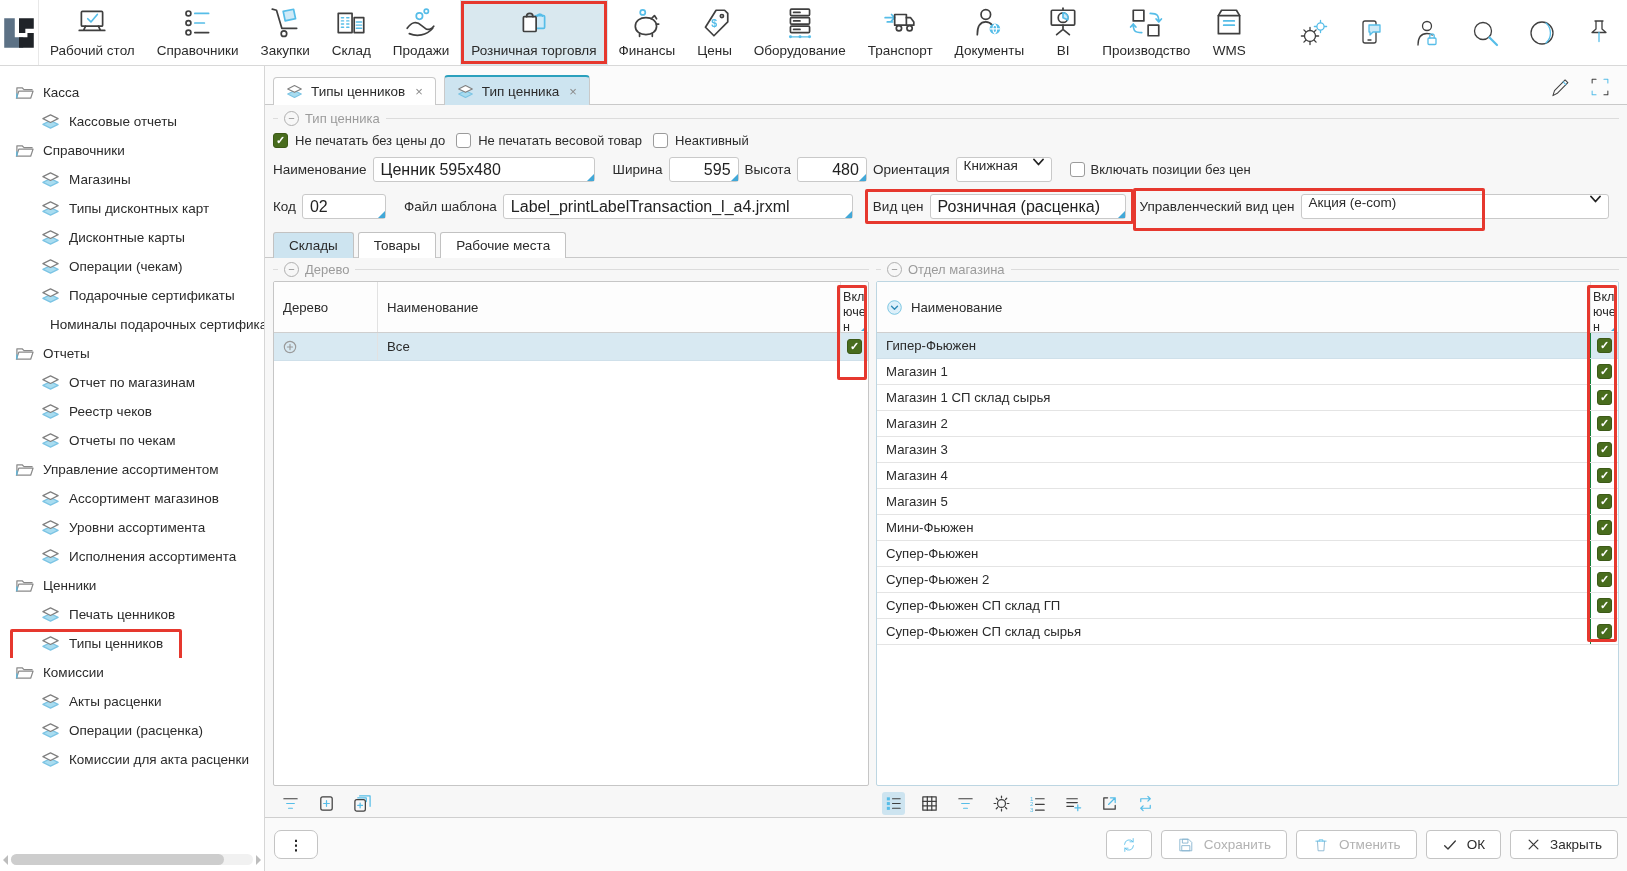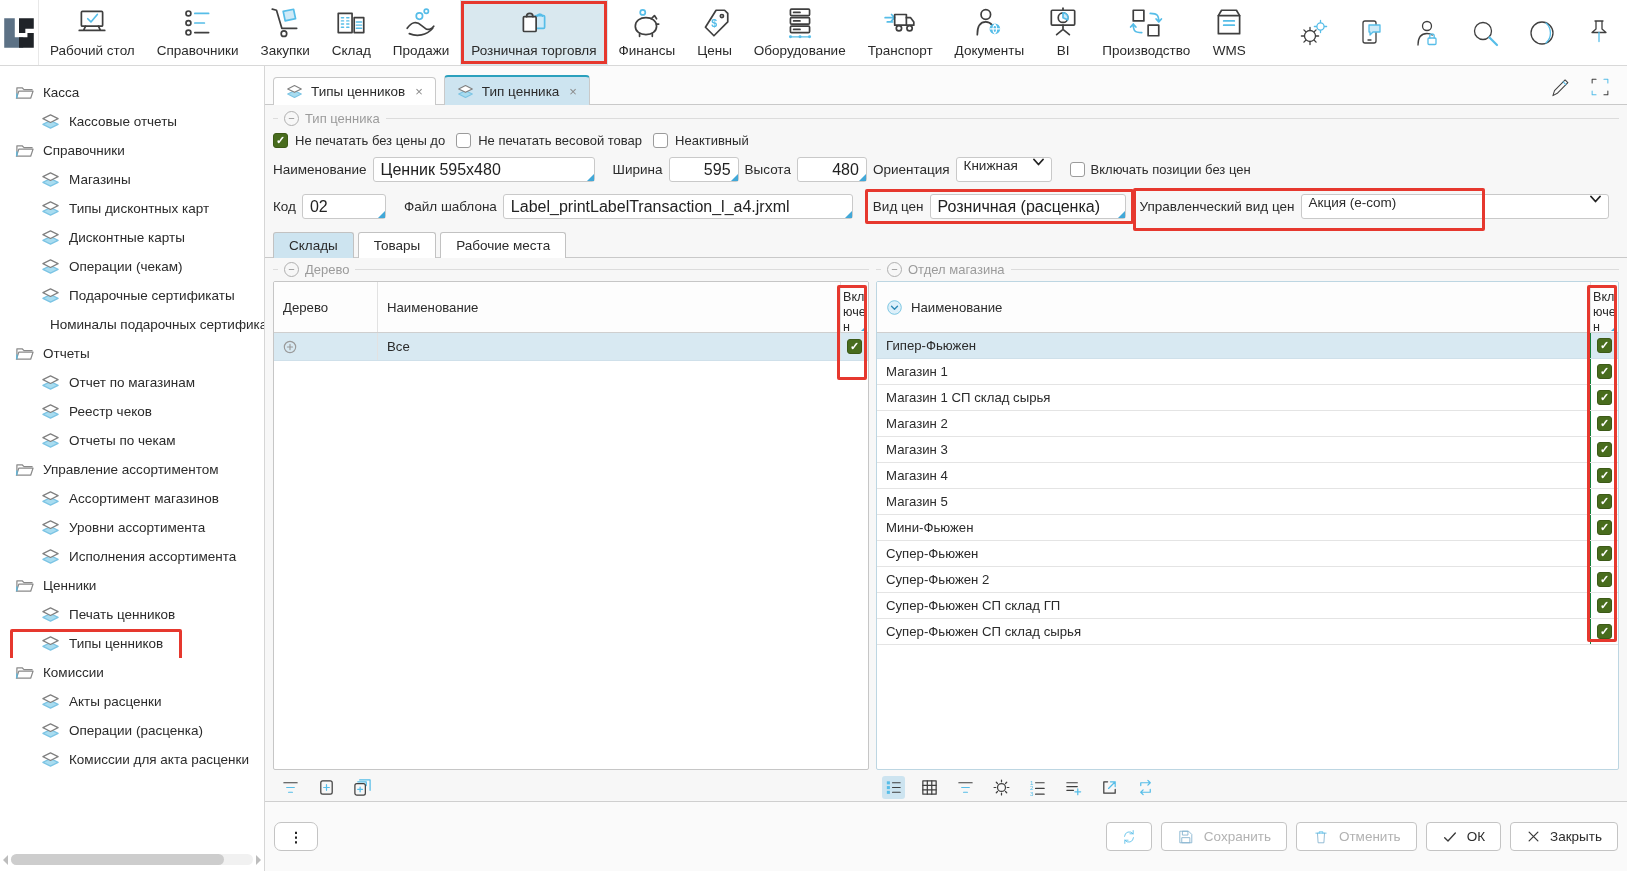--- a/index.html
+++ b/index.html
@@ -105,21 +105,21 @@
   .drow[data-selected="true"]{background:#d8e9f2;border-bottom-color:#cfe0ea;}
   .drow .nm{flex:1;min-width:0;height:100%;display:flex;align-items:center;padding:0 9px;border-right:1px solid #15803d;white-space:nowrap;overflow:hidden;}
   .annot-col{position:absolute;border:3px solid #e6382e;border-radius:2px;pointer-events:none;right:1px;width:30px;top:3px;box-sizing:border-box;}
   .annot-col.tree{height:95px;}
   .annot-col.dept{height:357px;}
   .ptools{height:27px;flex:none;display:flex;align-items:center;gap:13px;padding:4px 6px 0;}
   .ptools .pic{cursor:pointer;display:flex;padding:2px;border-radius:3px;}
   .ptools .pic.on{background:#cde4f0;}
 
   
-  .footer{height:45px;flex:none;border-top:1px solid #cfcfcf;display:flex;align-items:center;gap:9px;padding:12px 9px;background:#fafafa;}
+  .footer{height:45px;flex:none;border-top:1px solid #cfcfcf;display:flex;align-items:center;gap:9px;padding:4px 9px;background:#fafafa;}
   .kebab{width:42px;height:27px;border:1px solid #c4c4c4;border-radius:7px;background:#fff;display:flex;align-items:center;justify-content:center;cursor:pointer;color:#222;font-size:14px;}
   .kebab::before{content:"⋮";font-weight:bold;}
   .spacer{flex:1;}
   .btn{display:inline-flex;align-items:center;gap:9px;height:29px;padding:0 15px;background:#fff;border:1px solid #c4c4c4;border-radius:4px;font-size:13.5px;color:#2c2c2c;cursor:pointer;box-sizing:border-box;}
   .btn.disabled{color:#b2b2b2;}
 </style>
 </head>
 <body>
 
 <div class="app">

